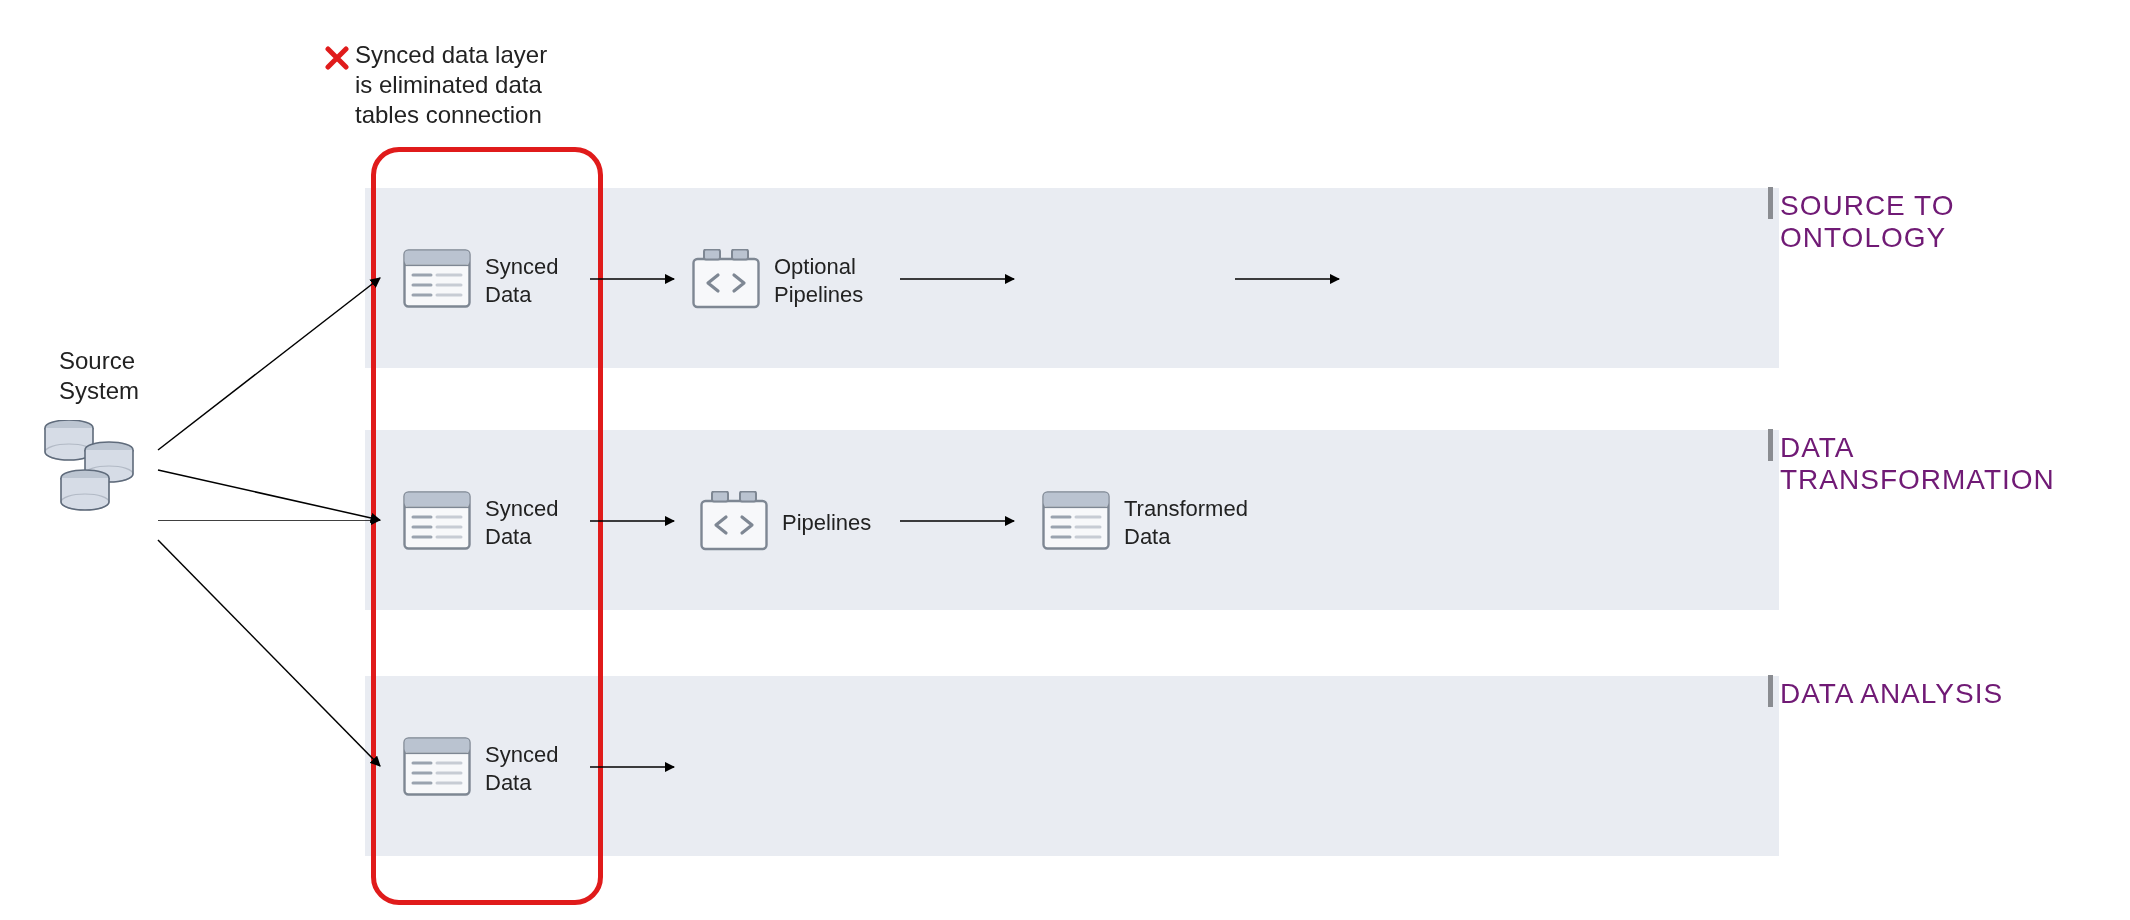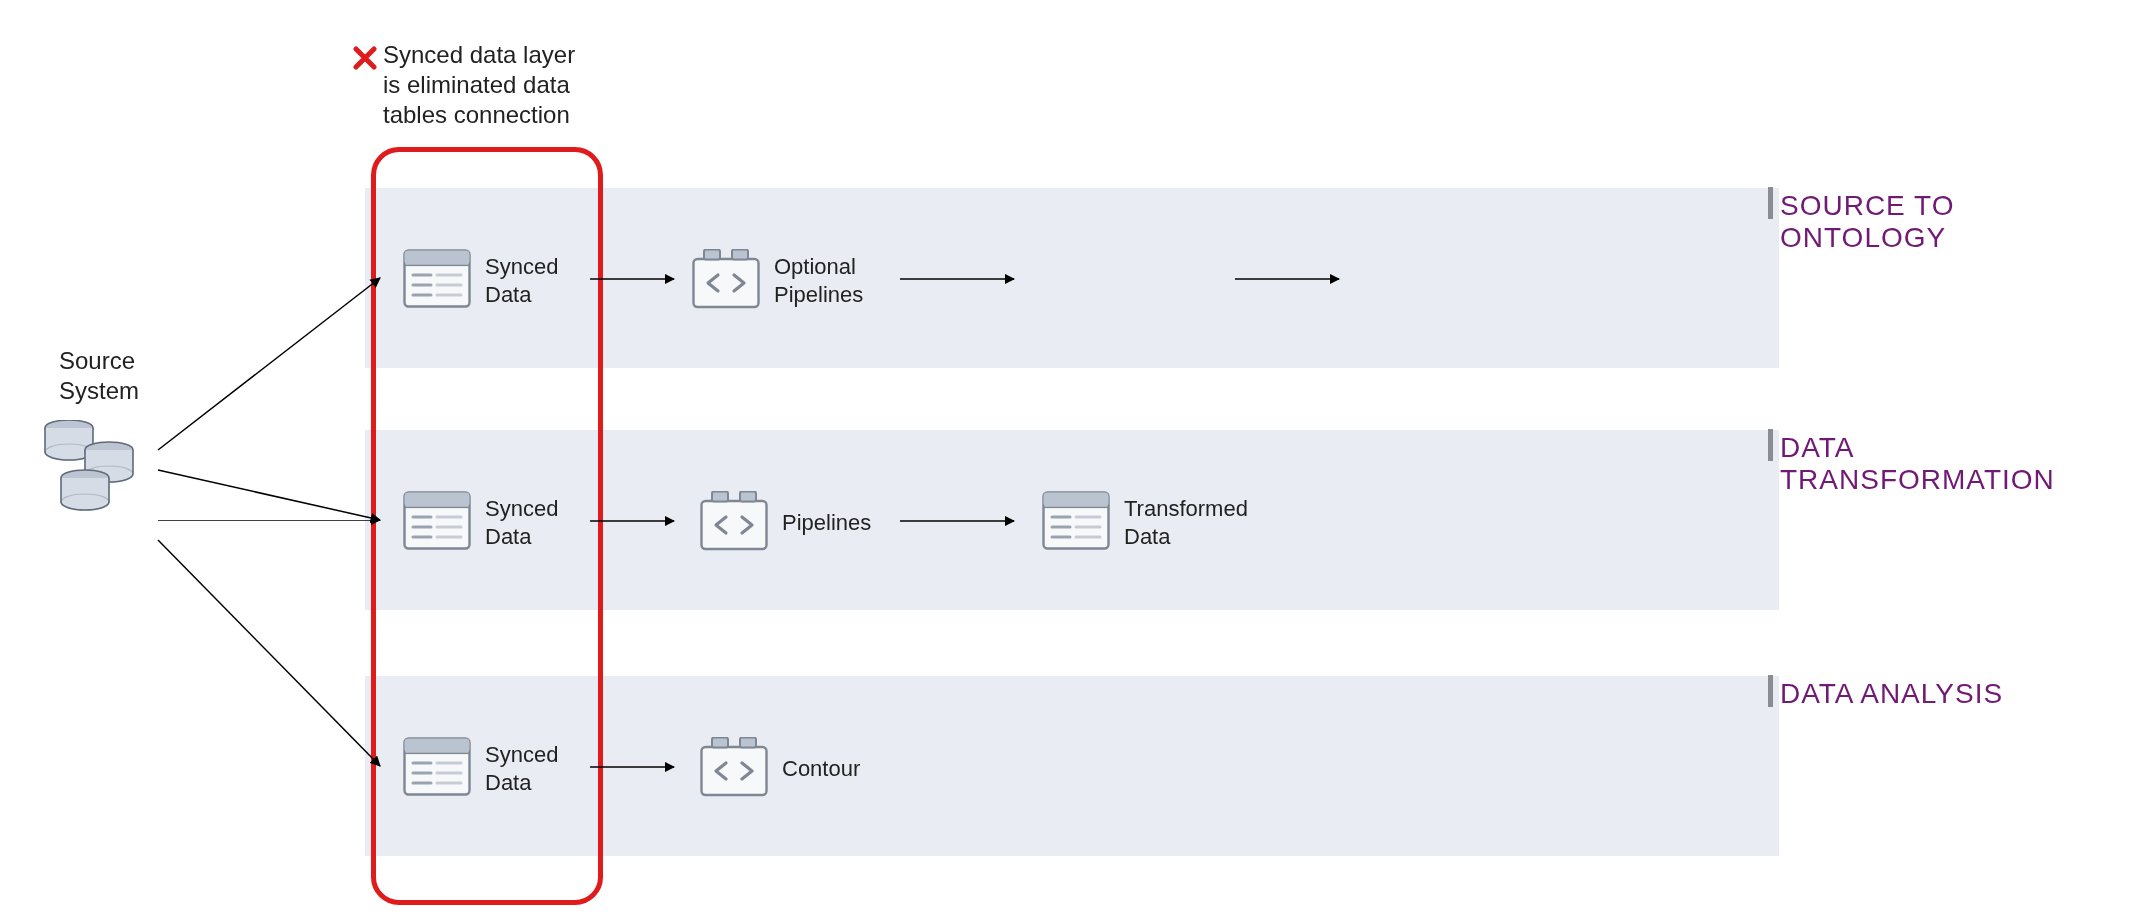--- a/index.html
+++ b/index.html
@@ -25,21 +25,20 @@
   }
   .src-icon {
     position: absolute;
     left: 38px;
     top: 420px;
   }
   .callout {
     position: absolute;
     left: 355px;
     top: 40px;
-    margin-left: 28px;
   }
   .callout-x {
     position: absolute;
     left: -30px;
     top: 6px;
   }
   .callout-text {
     font-size: 24px;
     line-height: 30px;
     color: #222;
@@ -277,20 +276,14 @@
   <div class="node" style="left:403px;top:737px">
     <span class="icon"><svg width="68" height="60">
           <use href="#table-icon"></use>
         </svg></span>
     <span class="label"><span>Synced</span><br><span>Data</span></span>
   </div>
   <svg class="arrow-svg" style="left:590px;top:760px" width="90" height="14">
       <line x1="0" y1="7" x2="84" y2="7" stroke="#000" stroke-width="1.5" marker-end="url(#arrowhead)"></line>
     </svg>
 
-  <div class="node" style="left:700px;top:737px">
-    <span class="icon"><svg width="68" height="60">
-          <use href="#pipeline-icon"></use>
-        </svg></span>
-    <span class="label"><span>Contour</span></span>
-  </div>
 
 </div>
 
 </body></html>

